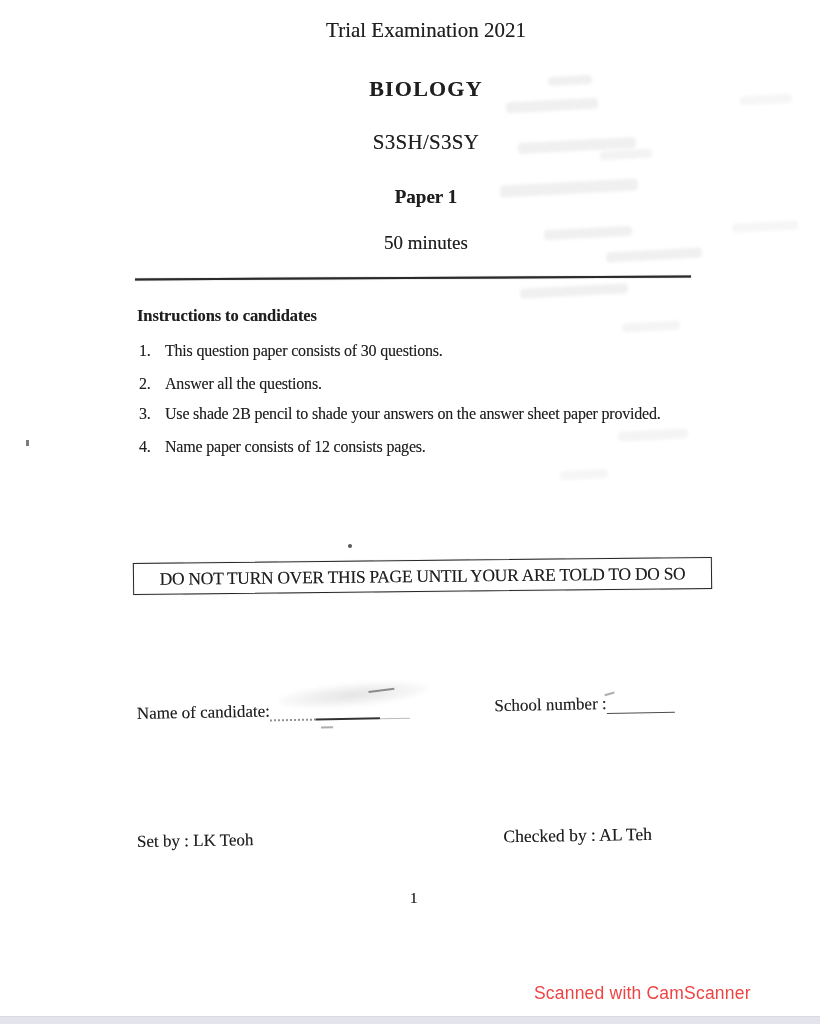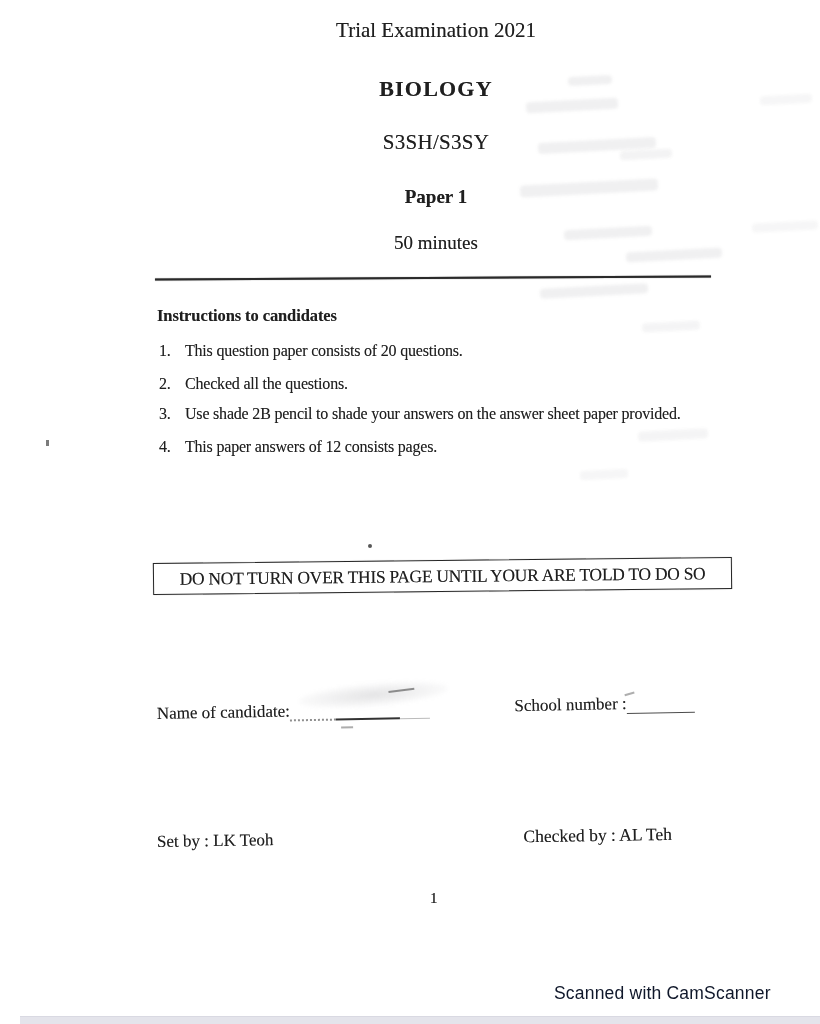--- a/index.html
+++ b/index.html
@@ -2,21 +2,21 @@
 <html><head>
 <meta charset="utf-8">
 <style>
   html,body{margin:0;padding:0;}
   body{
     width:820px;height:1024px;position:relative;overflow:hidden;
     background:#ffffff;
     font-family:"Liberation Serif", serif;
     color:#1f1f1f;
   }
-  .page{position:absolute;inset:0;margin-left:20px;}
+  .page{position:absolute;inset:0;}
   
   .hline{position:absolute;left:0;right:0;text-align:center;transform:translateX(16px);
          white-space:nowrap;text-shadow:0 0 0.5px rgba(30,30,30,.55);}
   .exam-title{top:18px;font-size:21px;}
   .subject{top:76px;font-size:22px;font-weight:bold;letter-spacing:1.2px;}
   .class-code{top:130px;font-size:21px;letter-spacing:.3px;}
   .paper{top:186px;font-size:19px;font-weight:bold;}
   .duration{top:232px;font-size:19px;}
   .rule{position:absolute;left:135px;top:277px;width:556px;height:2px;background:#2a2a2a;
         transform:rotate(-0.3deg);box-shadow:0 0 1px rgba(0,0,0,.6);}
@@ -60,21 +60,21 @@
   
   .signoff-row{position:absolute;left:137px;top:832px;width:515px;display:flex;
                transform:rotate(-0.9deg);transform-origin:left center;white-space:nowrap;
                text-shadow:0 0 0.4px rgba(30,30,30,.5);}
   .set-by{font-size:17px;}
   .checked-by{margin-left:auto;font-size:17.5px;}
   .page-number{position:absolute;left:410px;top:890px;font-size:15px;letter-spacing:.3px;
                text-shadow:0 0 0.5px rgba(30,30,30,.6);}
   
   .watermark{position:absolute;left:534px;top:983px;font-family:"Liberation Sans", sans-serif;
-             font-size:17.5px;color:#0f172a;letter-spacing:.2px;}
+             font-size:17.5px;color:#ef4444;letter-spacing:.2px;}
   .bottom-bar{position:absolute;left:0;bottom:0;width:100%;height:7px;background:#e4e4eb;
               border-top:1px solid #d9d9e2;}
   
   .ghost{position:absolute;background:rgba(105,105,115,.10);border-radius:4px;
          filter:blur(1.5px);transform:rotate(-3deg);pointer-events:none;}
 </style>
 </head>
 <body>
 
 <div class="page">
@@ -84,33 +84,33 @@
   <div class="hline class-code">S3SH/S3SY</div>
   <div class="hline paper">Paper 1</div>
   <div class="hline duration">50 minutes</div>
 
   <div class="rule"></div>
 
   <div class="instr-head">Instructions to candidates</div>
 
   <div class="instr-item i1">
     <span class="num">1.</span>
-    <span><span>This question paper consists of 20 questions.</span></span>
+    <span><span>This question paper consists of 30 questions.</span></span>
   </div>
   <div class="instr-item i2">
     <span class="num">2.</span>
-    <span><span>Checked all the questions.</span></span>
+    <span><span>Answer all the questions.</span></span>
   </div>
   <div class="instr-item i3">
     <span class="num">3.</span>
     <span><span>Use shade </span><strong>2B</strong><span> pencil to shade your answers on the answer sheet paper provided.</span></span>
   </div>
   <div class="instr-item i4">
     <span class="num">4.</span>
-    <span><span>This paper answers of </span><strong>12</strong><span> consists pages.</span></span>
+    <span><span>Name paper consists of </span><strong>12</strong><span> consists pages.</span></span>
   </div>
 
   <div class="speck"></div>
   <div class="edge-speck"></div>
 
   <div class="warning-box">
     <span>DO NOT TURN OVER THIS PAGE UNTIL YOUR ARE TOLD TO DO SO</span>
   </div>
 
   <div class="fields-row">

